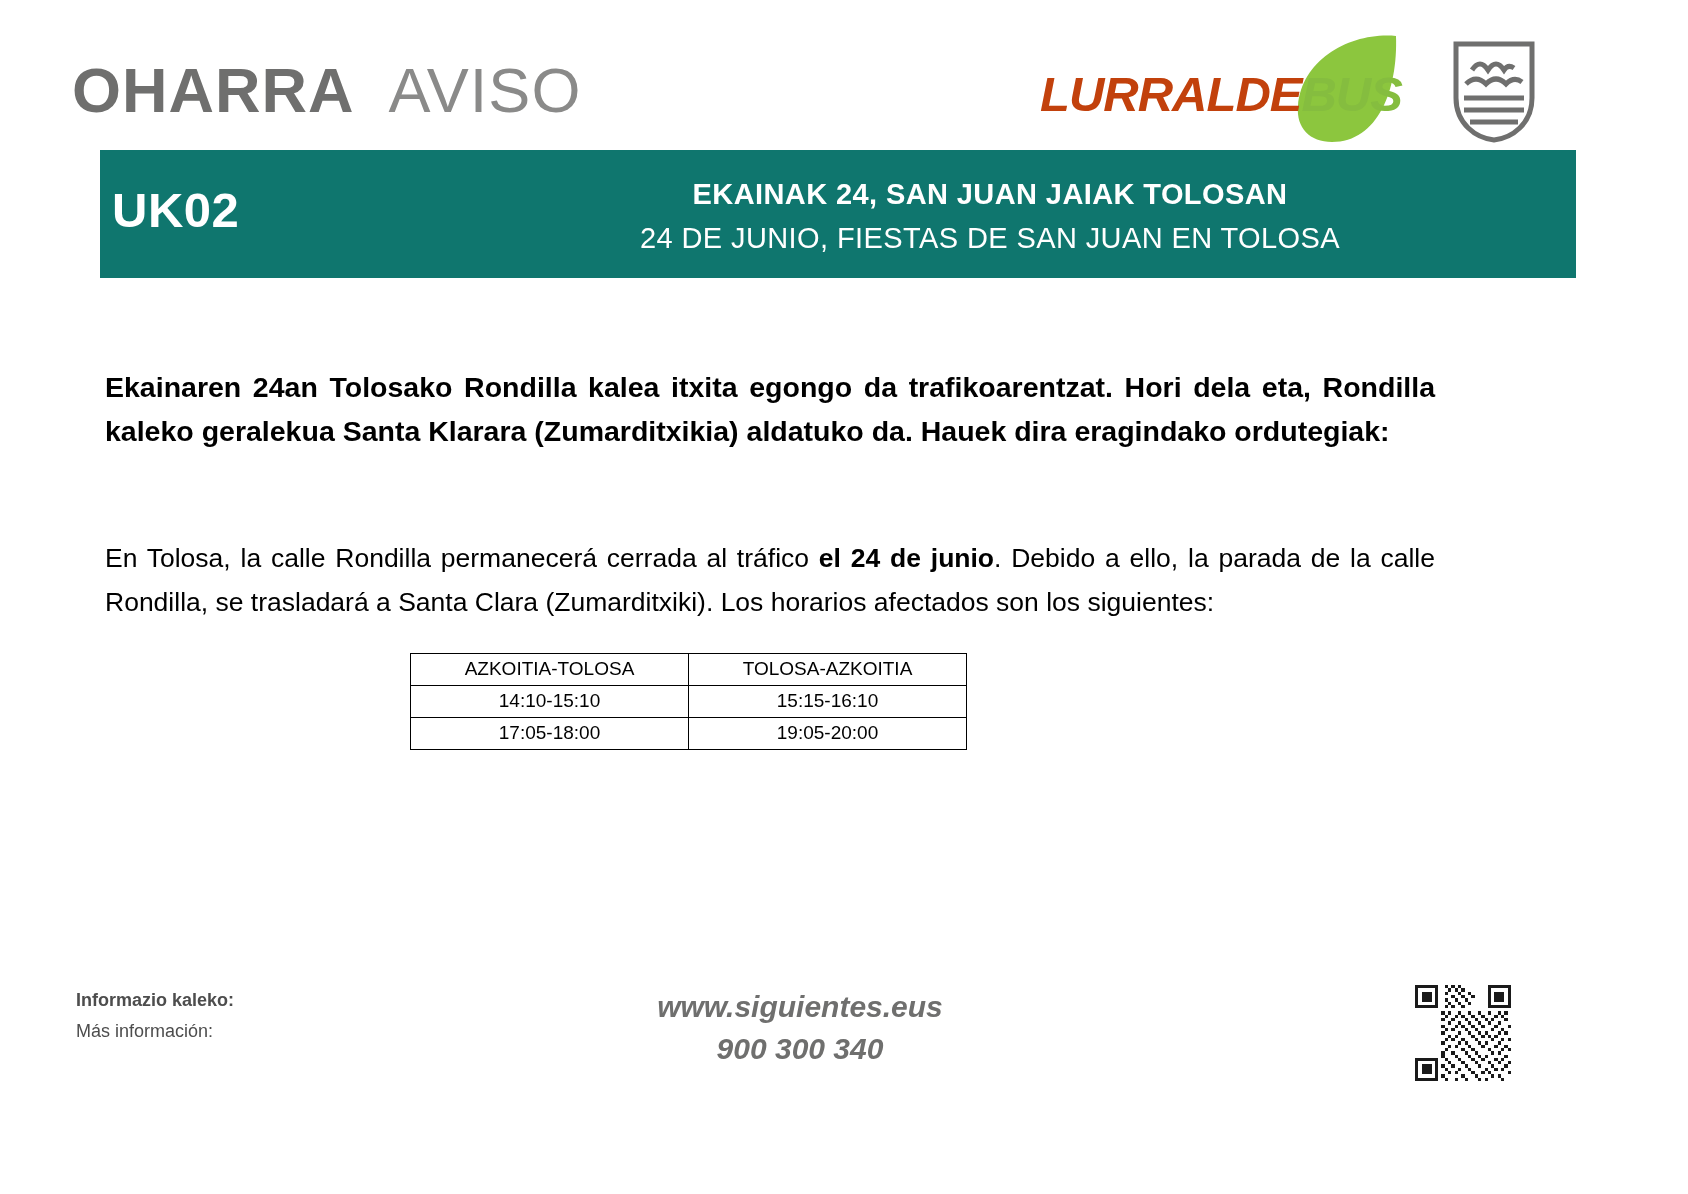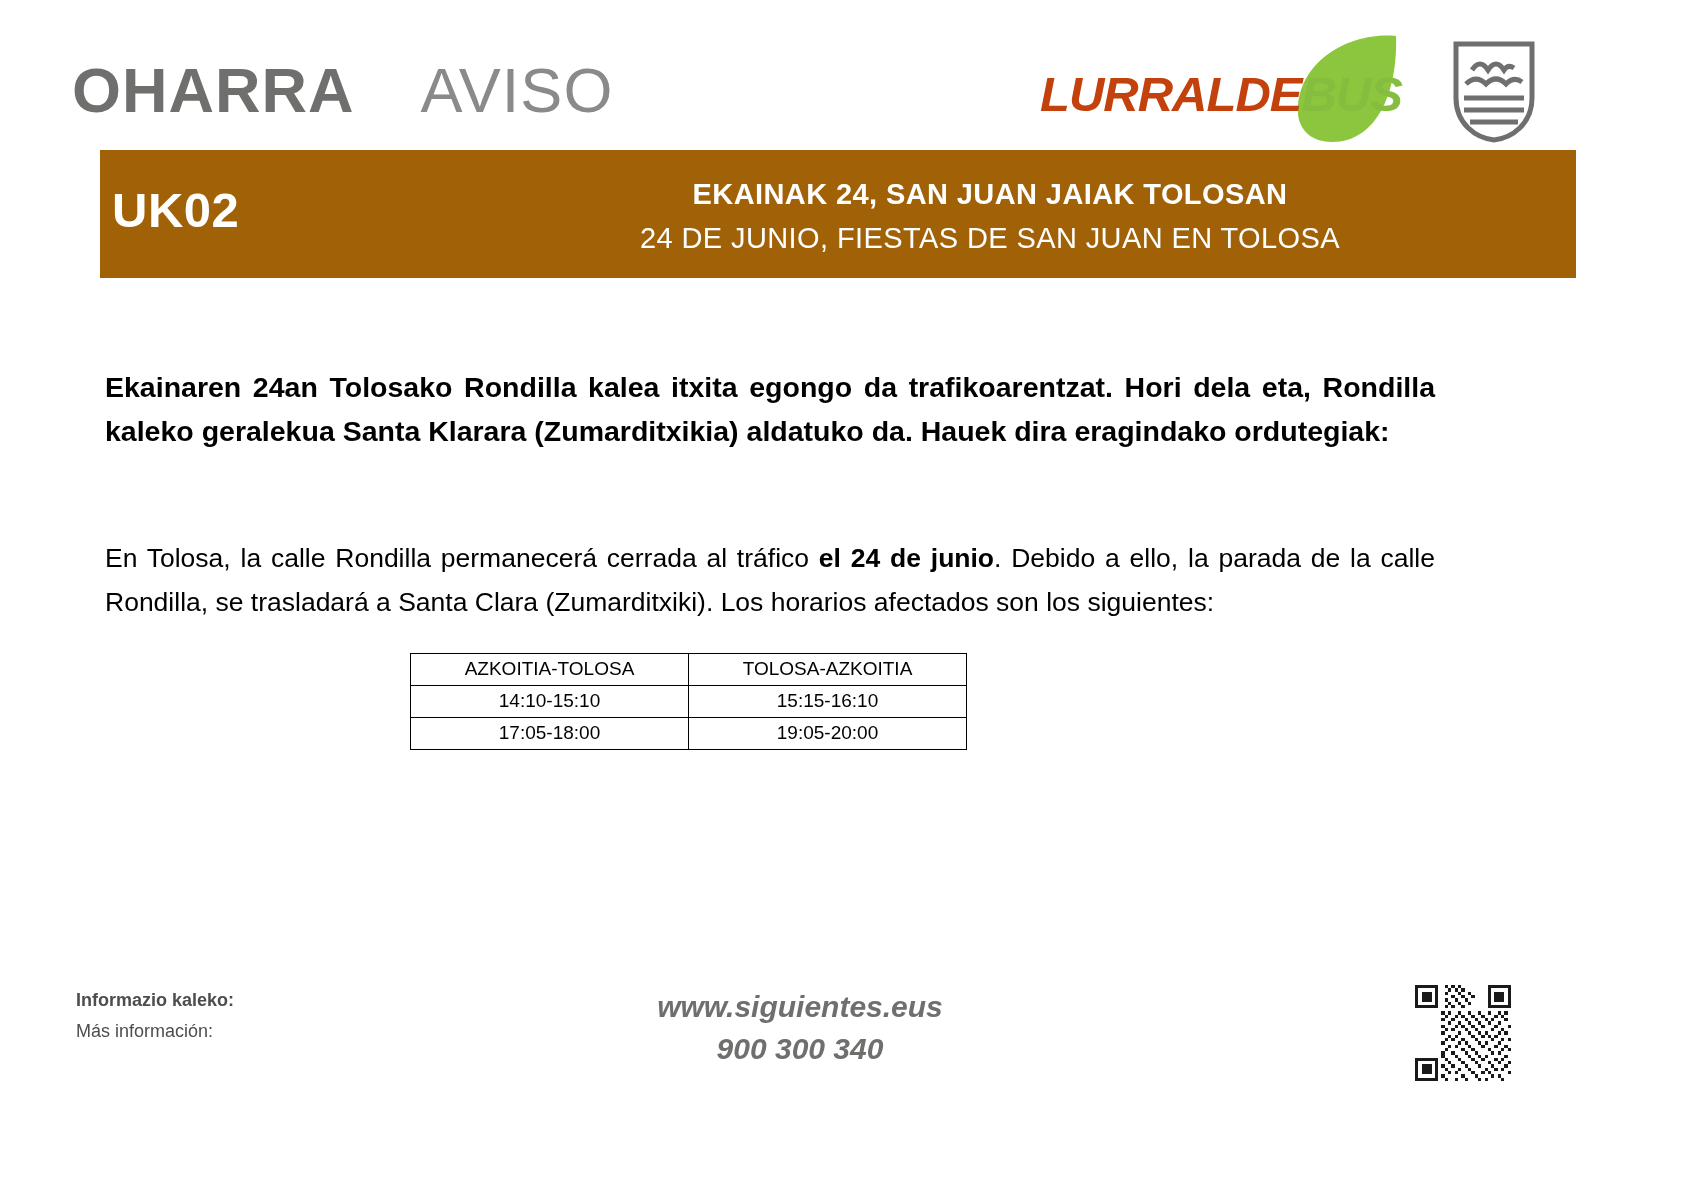--- a/index.html
+++ b/index.html
@@ -36,21 +36,20 @@
     font-size: 63px;
     font-weight: bold;
     color: #6f6f6e;
     letter-spacing: 1px;
   }
   .title-es {
     font-size: 63px;
     font-weight: normal;
     color: #8a8a89;
     letter-spacing: 1px;
-    margin-left: 32px;
   }
 
   
   .logo {
     position: absolute;
     left: 1040px;
     top: 4px;
     width: 360px;
     height: 120px;
   }
@@ -83,21 +82,21 @@
     height: 104px;
   }
 
   
   .banner {
     position: absolute;
     left: 100px;
     top: 150px;
     width: 1476px;
     height: 128px;
-    background: #a16207;
+    background: #0f766e;
     color: #ffffff;
   }
   .banner-code {
     position: absolute;
     left: 12px;
     top: 32px;
     font-size: 49px;
     font-weight: bold;
     letter-spacing: 0.5px;
   }

